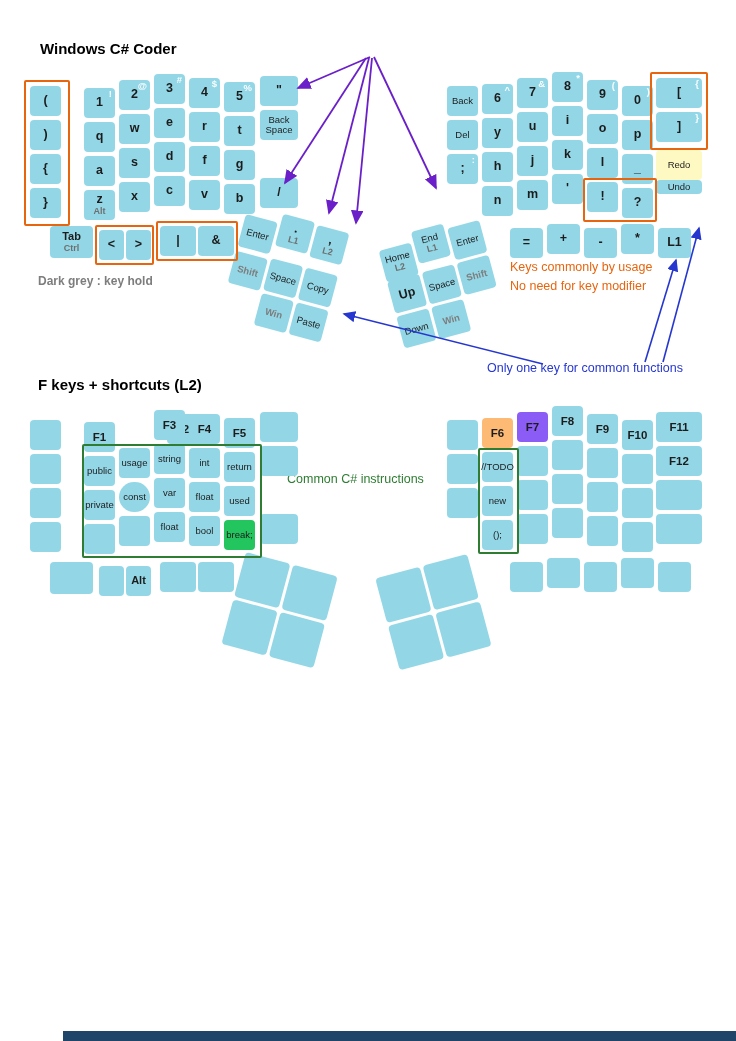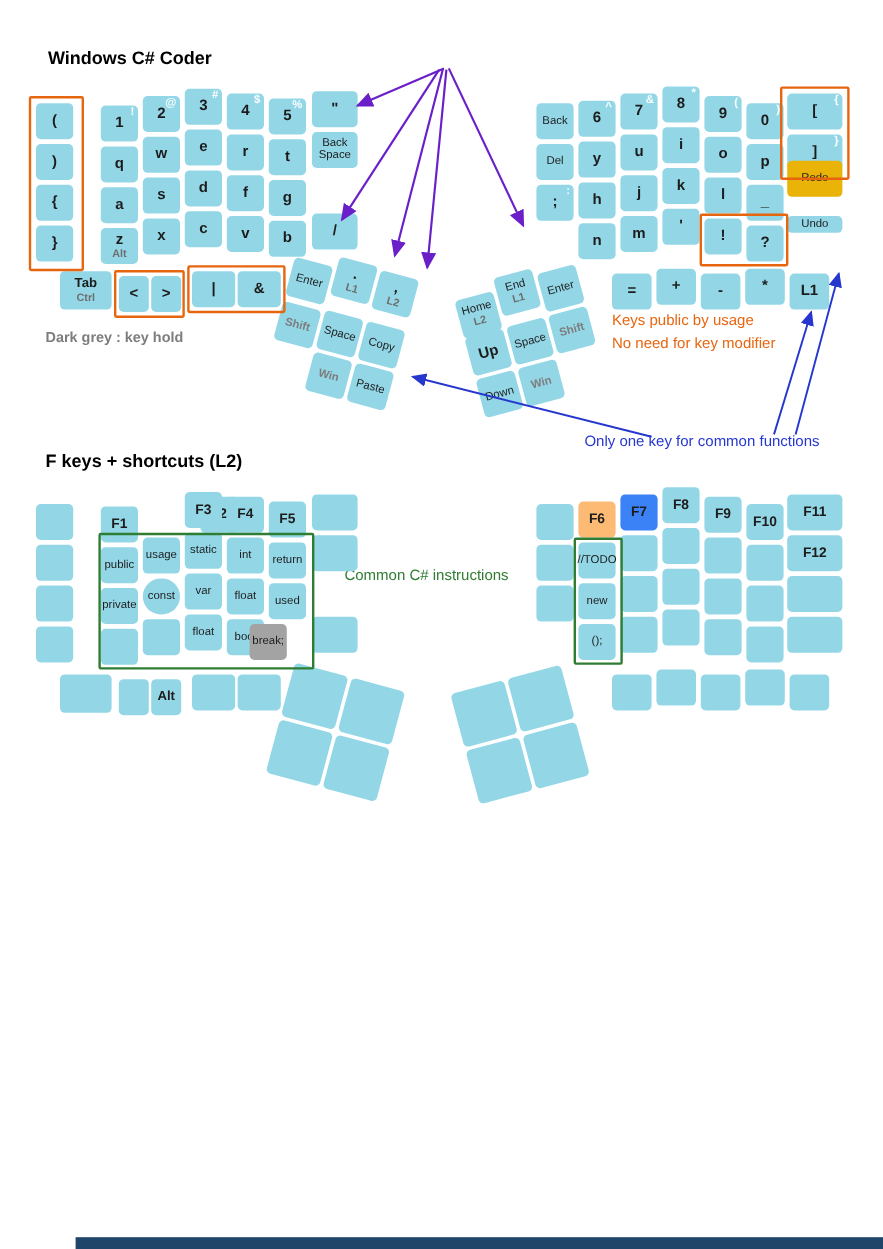--- a/index.html
+++ b/index.html
@@ -29,21 +29,21 @@
 </style>
 </head>
 <body>
 
 <div id="page">
   <div class="title" id="t-main">Windows C# Coder</div>
   <div class="title" id="t-fn">F keys + shortcuts (L2)</div>
 
   <div class="ann" id="a-hold">Dark grey : key hold</div>
   <div class="ann" id="a-group">
-    <div>Keys public by usage</div>
+    <div>Keys commonly by usage</div>
     <div>No need for key modifier</div>
   </div>
   <div class="ann" id="a-onekey">Only one key for common functions</div>
   <div class="ann" id="a-csharp">Common C# instructions</div>
 
   <div id="kb-root">
       <div class="key" style="left: 30px; top: 86px; width: 31px; height: 30px; background: rgb(147, 215, 231);">
         <span class="main ch">(</span>
       </div>
       <div class="key" style="left: 84px; top: 88px; width: 31px; height: 30px; background: rgb(147, 215, 231);">
@@ -207,21 +207,21 @@
       </div>
       <div class="key" style="left: 552px; top: 140px; width: 31px; height: 30px; background: rgb(147, 215, 231);">
         <span class="main ch">k</span>
       </div>
       <div class="key" style="left: 587px; top: 148px; width: 31px; height: 30px; background: rgb(147, 215, 231);">
         <span class="main ch">l</span>
       </div>
       <div class="key" style="left: 622px; top: 154px; width: 31px; height: 30px; background: rgb(147, 215, 231);">
         <span class="main ch">_</span>
       </div>
-      <div class="key" style="left: 656px; top: 134px; width: 46px; height: 30px; background: #eab308;">
+      <div class="key" style="left: 656px; top: 150px; width: 46px; height: 30px; background: #fef9c3;">
         <span class="main sm">Redo</span>
       </div>
       <div class="key" style="left: 482px; top: 186px; width: 31px; height: 30px; background: rgb(147, 215, 231);">
         <span class="main ch">n</span>
       </div>
       <div class="key" style="left: 517px; top: 180px; width: 31px; height: 30px; background: rgb(147, 215, 231);">
         <span class="main ch">m</span>
       </div>
       <div class="key" style="left: 552px; top: 174px; width: 31px; height: 30px; background: rgb(147, 215, 231);">
         <span class="main ch">'</span>
@@ -324,21 +324,21 @@
       </div>
       <div class="key" style="left: 260px; top: 412px; width: 38px; height: 30px; background: rgb(147, 215, 231);"></div>
       <div class="key" style="left: 30px; top: 454px; width: 31px; height: 30px; background: rgb(147, 215, 231);"></div>
       <div class="key" style="left: 84px; top: 456px; width: 31px; height: 30px; background: rgb(147, 215, 231);">
         <span class="main sm">public</span>
       </div>
       <div class="key" style="left: 119px; top: 448px; width: 31px; height: 30px; background: rgb(147, 215, 231);">
         <span class="main sm">usage</span>
       </div>
       <div class="key" style="left: 154px; top: 444px; width: 31px; height: 30px; background: rgb(147, 215, 231);">
-        <span class="main sm">static</span>
+        <span class="main sm">string</span>
       </div>
       <div class="key" style="left: 189px; top: 448px; width: 31px; height: 30px; background: rgb(147, 215, 231);">
         <span class="main sm">int</span>
       </div>
       <div class="key" style="left: 224px; top: 452px; width: 31px; height: 30px; background: rgb(147, 215, 231);">
         <span class="main sm">return</span>
       </div>
       <div class="key" style="left: 260px; top: 446px; width: 38px; height: 30px; background: rgb(147, 215, 231);"></div>
       <div class="key" style="left: 30px; top: 488px; width: 31px; height: 30px; background: rgb(147, 215, 231);"></div>
       <div class="key" style="left: 84px; top: 490px; width: 31px; height: 30px; background: rgb(147, 215, 231);">
@@ -358,36 +358,36 @@
       </div>
       <div class="key" style="left: 30px; top: 522px; width: 31px; height: 30px; background: rgb(147, 215, 231);"></div>
       <div class="key" style="left: 84px; top: 524px; width: 31px; height: 30px; background: rgb(147, 215, 231);"></div>
       <div class="key" style="left: 119px; top: 516px; width: 31px; height: 30px; background: rgb(147, 215, 231);"></div>
       <div class="key" style="left: 154px; top: 512px; width: 31px; height: 30px; background: rgb(147, 215, 231);">
         <span class="main sm">float</span>
       </div>
       <div class="key" style="left: 189px; top: 516px; width: 31px; height: 30px; background: rgb(147, 215, 231);">
         <span class="main sm">bool</span>
       </div>
-      <div class="key" style="left: 208px; top: 520px; width: 31px; height: 30px; background: #a3a3a3;">
+      <div class="key" style="left: 224px; top: 520px; width: 31px; height: 30px; background: #22c55e;">
         <span class="main sm">break;</span>
       </div>
       <div class="key" style="left: 260px; top: 514px; width: 38px; height: 30px; background: rgb(147, 215, 231);"></div>
       <div class="key" style="left: 50px; top: 562px; width: 43px; height: 32px; background: rgb(147, 215, 231);"></div>
       <div class="key" style="left: 99px; top: 566px; width: 25px; height: 30px; background: rgb(147, 215, 231);"></div>
       <div class="key" style="left: 126px; top: 566px; width: 25px; height: 30px; background: rgb(147, 215, 231);">
         <span class="main bold">Alt</span>
       </div>
       <div class="key" style="left: 160px; top: 562px; width: 36px; height: 30px; background: rgb(147, 215, 231);"></div>
       <div class="key" style="left: 198px; top: 562px; width: 36px; height: 30px; background: rgb(147, 215, 231);"></div>
       <div class="key" style="left: 447px; top: 420px; width: 31px; height: 30px; background: rgb(147, 215, 231);"></div>
       <div class="key" style="left: 482px; top: 418px; width: 31px; height: 30px; background: #fdba74;">
         <span class="main fk">F6</span>
       </div>
-      <div class="key" style="left: 517px; top: 412px; width: 31px; height: 30px; background: #3b82f6;">
+      <div class="key" style="left: 517px; top: 412px; width: 31px; height: 30px; background: #8b5cf6;">
         <span class="main fk">F7</span>
       </div>
       <div class="key" style="left: 552px; top: 406px; width: 31px; height: 30px; background: rgb(147, 215, 231);">
         <span class="main fk">F8</span>
       </div>
       <div class="key" style="left: 587px; top: 414px; width: 31px; height: 30px; background: rgb(147, 215, 231);">
         <span class="main fk">F9</span>
       </div>
       <div class="key" style="left: 622px; top: 420px; width: 31px; height: 30px; background: rgb(147, 215, 231);">
         <span class="main fk">F10</span>

